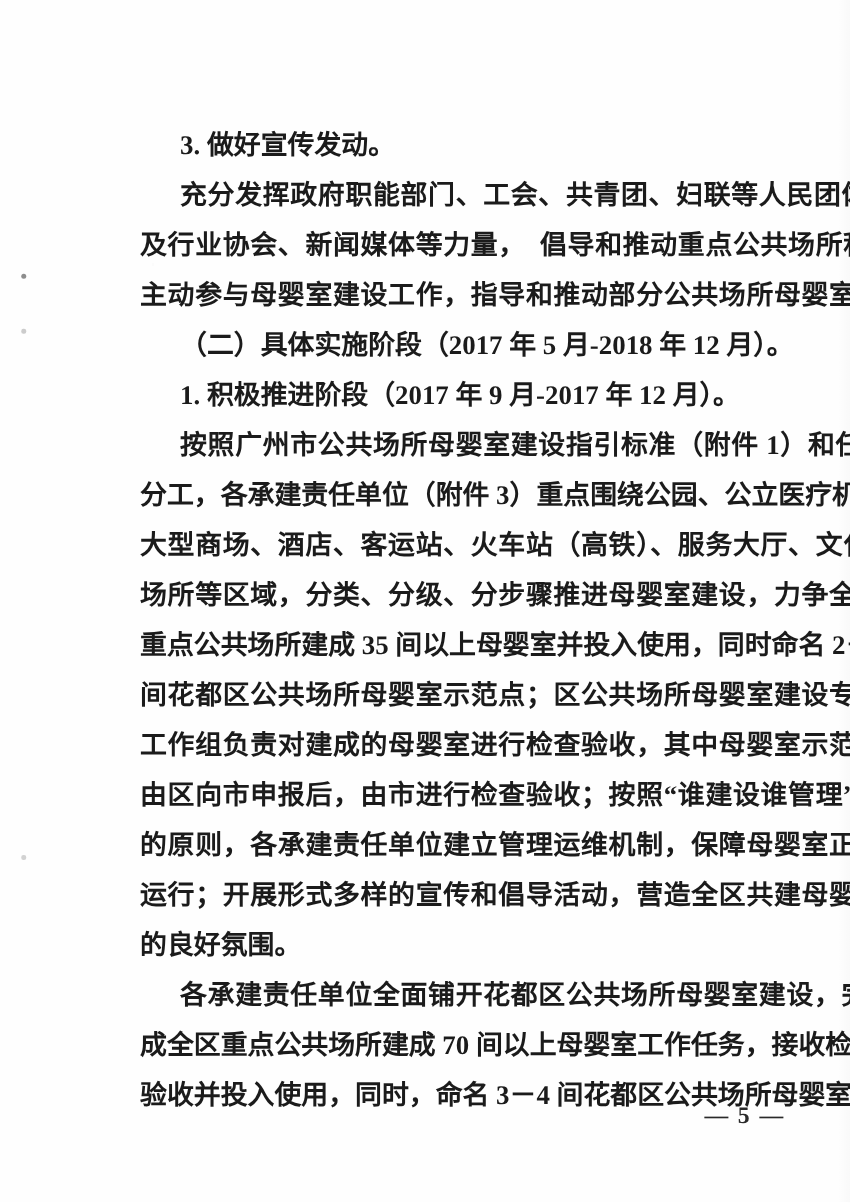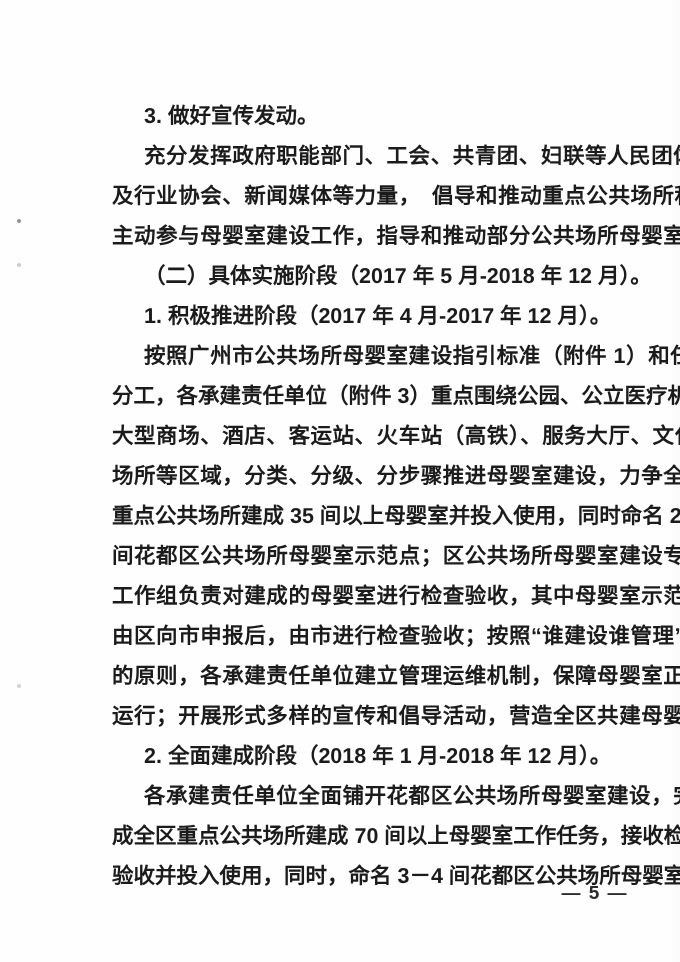--- a/index.html
+++ b/index.html
@@ -9,21 +9,21 @@
     background: #ffffff;
   }
 
   #page {
     position: relative;
     width: 680px;
     height: 962px;
     margin: 0 auto;
     background: #fefefe;
     overflow: hidden;
-    font-family: Liberation Sans, sans-serif;
+    font-family: Liberation Serif, serif;
     
     background-image:
       radial-gradient(circle at 18% 22%, rgba(0,0,0,0.012) 0 1px, rgba(0,0,0,0) 1px),
       radial-gradient(circle at 72% 61%, rgba(0,0,0,0.010) 0 1px, rgba(0,0,0,0) 1px),
       radial-gradient(circle at 40% 88%, rgba(0,0,0,0.010) 0 1px, rgba(0,0,0,0) 1px);
   }
 
   
   #body-text {
     position: absolute;
@@ -98,32 +98,32 @@
   <div class="speckle s1"></div>
   <div class="speckle s2"></div>
   <div class="speckle s3"></div>
 
   <div id="body-text">
       <div class="line indent tight">3. 做好宣传发动。</div>
       <div class="line indent wide">充分发挥政府职能部门、工会、共青团、妇联等人民团体</div>
       <div class="line wide">及行业协会、新闻媒体等力量，　倡导和推动重点公共场所积极</div>
       <div class="line wide">主动参与母婴室建设工作，指导和推动部分公共场所母婴室优</div>
       <div class="line indent tight">（二）具体实施阶段（2017 年 5 月-2018 年 12 月）。</div>
-      <div class="line indent tight">1. 积极推进阶段（2017 年 4 月-2017 年 12 月）。</div>
+      <div class="line indent tight">1. 积极推进阶段（2017 年 9 月-2017 年 12 月）。</div>
       <div class="line indent wide">按照广州市公共场所母婴室建设指引标准（附件 1）和任务</div>
       <div class="line tight">分工，各承建责任单位（附件 3）重点围绕公园、公立医疗机构、</div>
       <div class="line wide">大型商场、酒店、客运站、火车站（高铁）、服务大厅、文化</div>
       <div class="line wide">场所等区域，分类、分级、分步骤推进母婴室建设，力争全区</div>
       <div class="line tight">重点公共场所建成 35 间以上母婴室并投入使用，同时命名 2－3</div>
       <div class="line wide">间花都区公共场所母婴室示范点；区公共场所母婴室建设专项</div>
       <div class="line wide">工作组负责对建成的母婴室进行检查验收，其中母婴室示范点</div>
       <div class="line wide">由区向市申报后，由市进行检查验收；按照“谁建设谁管理”</div>
       <div class="line wide">的原则，各承建责任单位建立管理运维机制，保障母婴室正常</div>
       <div class="line wide">运行；开展形式多样的宣传和倡导活动，营造全区共建母婴室</div>
-      <div class="line indent tight">2. 全面建成阶段（2018 年 1 月-2018 年 12 月）。</div>
+      <div class="line tight">的良好氛围。</div>
       <div class="line indent wide">各承建责任单位全面铺开花都区公共场所母婴室建设，完</div>
       <div class="line tight">成全区重点公共场所建成 70 间以上母婴室工作任务，接收检查</div>
       <div class="line tight">验收并投入使用，同时，命名 3－4 间花都区公共场所母婴室示</div>
     </div>
 
   <div id="page-number">— 5 —</div>
 
   <div id="scan-edge"></div>
 </div>
 

